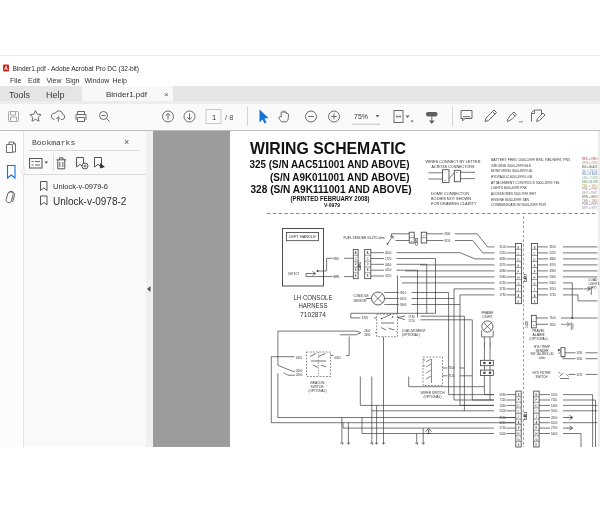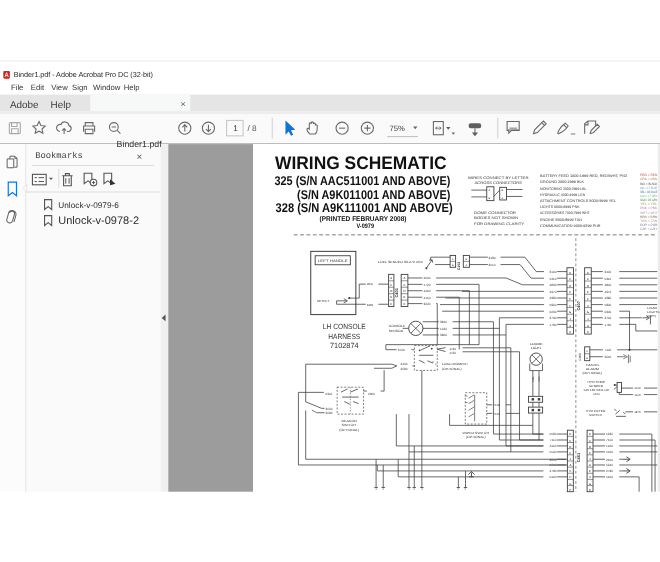--- a/index.html
+++ b/index.html
@@ -25,23 +25,23 @@
 
 <div class="txt" style="left:12.5px;top:64.5px;font-size:6.6px;letter-spacing:-0.05px;color:#2b2b2b;">Binder1.pdf - Adobe Acrobat Pro DC (32-bit)</div>
 
 <div class="txt" style="left:10px;top:76.5px;font-size:7px;">File</div>
 <div class="txt" style="left:28px;top:76.5px;font-size:7px;">Edit</div>
 <div class="txt" style="left:46.5px;top:76.5px;font-size:7px;">View</div>
 <div class="txt" style="left:65.5px;top:76.5px;font-size:7px;">Sign</div>
 <div class="txt" style="left:84.5px;top:76.5px;font-size:7px;">Window</div>
 <div class="txt" style="left:112.5px;top:76.5px;font-size:7px;">Help</div>
 
-<div class="txt" style="left:9px;top:89.5px;font-size:9px;color:#3b3b3b;">Adobe</div>
+<div class="txt" style="left:9px;top:89.5px;font-size:9px;color:#3b3b3b;">Tools</div>
 <div class="txt" style="left:46px;top:89.5px;font-size:9px;color:#3b3b3b;">Help</div>
-<div class="txt" style="left:106px;top:90px;font-size:8px;color:#333;margin-top:37px;">Binder1.pdf</div>
+<div class="txt" style="left:106px;top:90px;font-size:8px;color:#333;">Binder1.pdf</div>
 <div class="txt" style="left:164px;top:89.5px;font-size:8px;color:#555;">×</div>
 
 <div class="txt" style="left:32px;top:137.5px;font-size:8px;color:#404040;font-family:Liberation Mono, monospace;">Bookmarks</div>
 <div class="txt" style="left:124px;top:136.5px;font-size:9px;color:#555;">×</div>
 <div class="txt" style="left:53px;top:181.5px;font-size:7.5px;color:#2d2d2d;">Unlock-v-0979-6</div>
 <div class="txt" style="left:53px;top:196px;font-size:10px;color:#2d2d2d;">Unlock-v-0978-2</div>
 
 <svg class="abs" style="left:0;top:0;" width="600" height="511" viewBox="0 0 600 511">
 <defs></defs>
 

